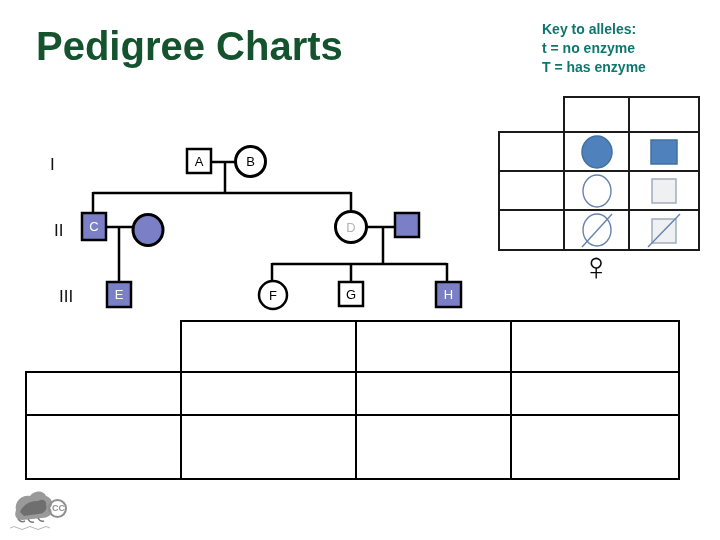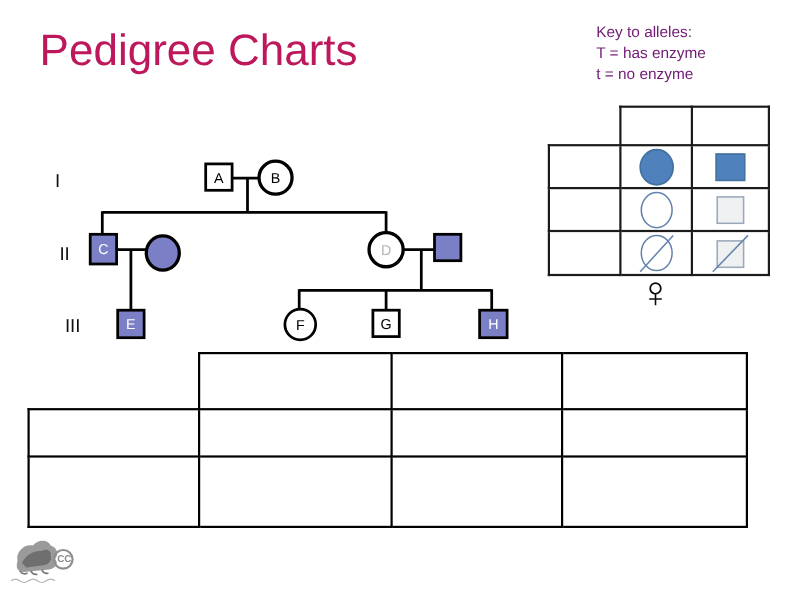--- a/index.html
+++ b/index.html
@@ -2,26 +2,26 @@
 <html><head>
 <meta charset="utf-8">
 <style>
   * { box-sizing: border-box; }
   html,body { margin:0; padding:0; background:#e9e9e9; }
   .slide {
     position:relative; width:720px; height:540px; background:#ffffff;
     font-family:"Liberation Sans", sans-serif; overflow:hidden; margin:0 auto;
   }
   .title {
-    position:absolute; left:36px; top:24px; font-size:40px; font-weight:400;
-    color:#be185d; white-space:nowrap;
+    position:absolute; left:36px; top:24px; font-size:40px; font-weight:700;
+    color:#14532d; white-space:nowrap;
   }
   .key-text {
-    position:absolute; left:542px; top:20px; font-size:14px; font-weight:normal;
-    line-height:19px; color:#701a75;
+    position:absolute; left:542px; top:20px; font-size:14px; font-weight:bold;
+    line-height:19px; color:#0f766e;
   }
   table.key-table {
     position:absolute; left:498px; top:96px; border-collapse:collapse;
   }
   table.key-table td {
     border:2px solid #1b1b1b; padding:0; text-align:center; vertical-align:middle;
     background:#fff;
   }
   table.key-table td.nob { border:none; background:transparent; }
   table.key-table svg { display:block; margin:0 auto; }
@@ -49,22 +49,22 @@
 </style>
 </head>
 <body>
 
 <div class="slide">
 
   <div class="title">Pedigree Charts</div>
 
   <div class="key-text">
     <div>Key to alleles:</div>
+    <div>t = no enzyme</div>
     <div>T = has enzyme</div>
-    <div>t = no enzyme</div>
   </div>
 
   <table class="key-table">
     <colgroup>
         <col style="width:65px">
         <col style="width:65px">
         <col style="width:70px">
       </colgroup>
     <tbody>
         <tr style="height:35px">

